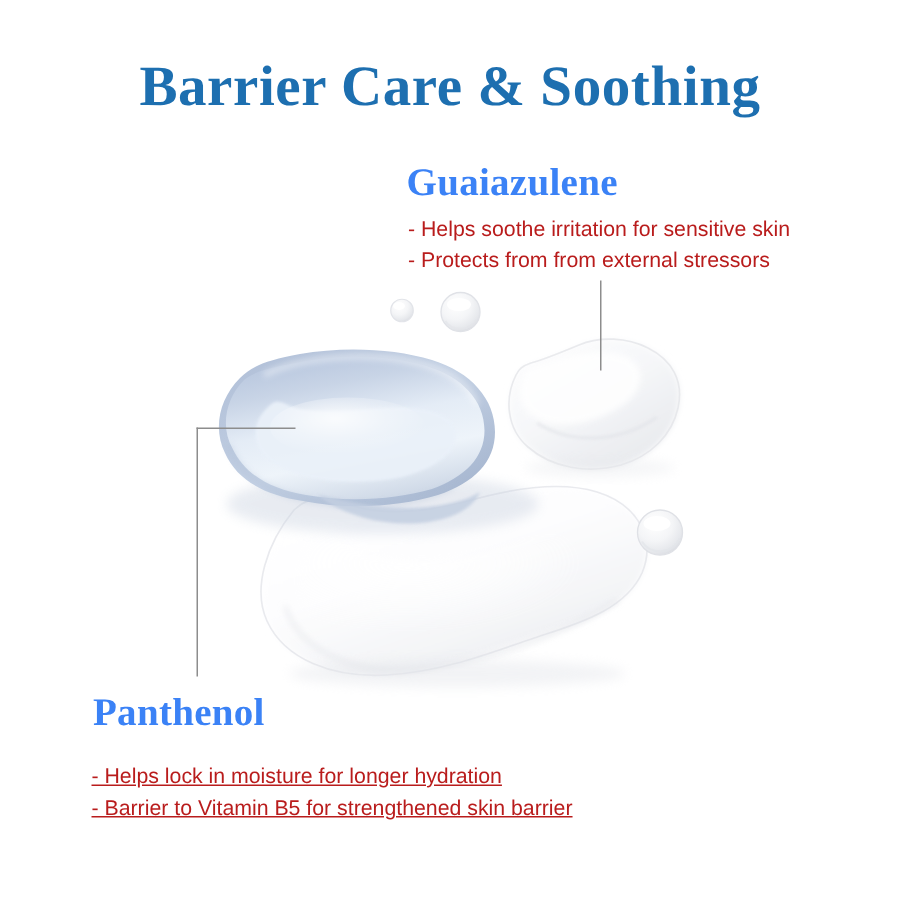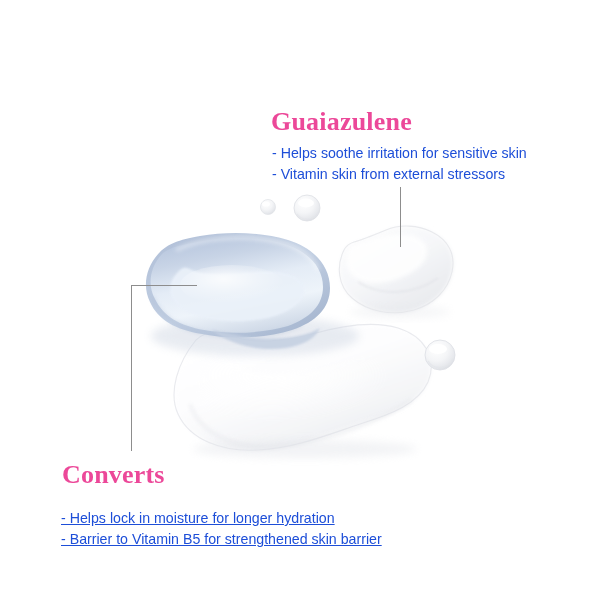--- a/index.html
+++ b/index.html
@@ -37,29 +37,29 @@
     color: #1d6fb0;
     white-space: nowrap;
   }
 
   
   .ing-heading {
     position: absolute;
     font-family: "Liberation Serif", serif;
     font-weight: bold;
     font-size: 26px;
-    color: #ec4899;
+    color: #3b82f6;
     white-space: nowrap;
     letter-spacing: 0.2px;
   }
   .ing-bullets {
     position: absolute;
     font-family: "Liberation Sans", sans-serif;
     font-size: 14.2px;
-    color: #1d4ed8;
+    color: #b91c1c;
     line-height: 21px;
     white-space: nowrap;
   }
   .ing-bullets .bullet-line {
     display: block;
     white-space: nowrap;
   }
 
   #guaiazulene-heading { left: 271px; top: 107px; }
   #guaiazulene-bullets { left: 272px; top: 143px; }
@@ -291,33 +291,34 @@
     </g>
 
     <g>
       <circle cx="440" cy="355" r="15" fill="url(#dropBase)"></circle>
       <circle cx="440" cy="355" r="15" fill="none" stroke="#dfe1e6" stroke-width="0.9"></circle>
       <ellipse cx="438" cy="349" rx="9" ry="5" fill="#ffffff" opacity="0.95"></ellipse>
       <path d="M 428 361 C 433 370, 448 370, 453 359" fill="none" stroke="#e3e5ea" stroke-width="1.3" opacity="0.7"></path>
     </g>
   </svg>
 
+  <div class="title">Barrier Care &amp; Soothing</div>
 
   <div class="ing-heading" id="guaiazulene-heading">Guaiazulene</div>
 
   <div class="ing-bullets" id="guaiazulene-bullets">
     <span class="bullet-line">- Helps soothe irritation for sensitive skin</span>
-    <span class="bullet-line">- Vitamin skin from external stressors</span>
+    <span class="bullet-line">- Protects from from external stressors</span>
   </div>
 
   <div class="leader-line" id="leader-guaiazulene-v"></div>
 
   <div class="leader-line" id="leader-panthenol-h"></div>
   <div class="leader-line" id="leader-panthenol-v"></div>
 
-  <div class="ing-heading" id="panthenol-heading">Converts</div>
+  <div class="ing-heading" id="panthenol-heading">Panthenol</div>
 
   <div class="ing-bullets" id="panthenol-bullets">
     <span class="bullet-line">- Helps lock in moisture for longer hydration</span>
     <span class="bullet-line">- Barrier to Vitamin B5 for strengthened skin barrier</span>
   </div>
 
 </div>
 
 </body></html>

